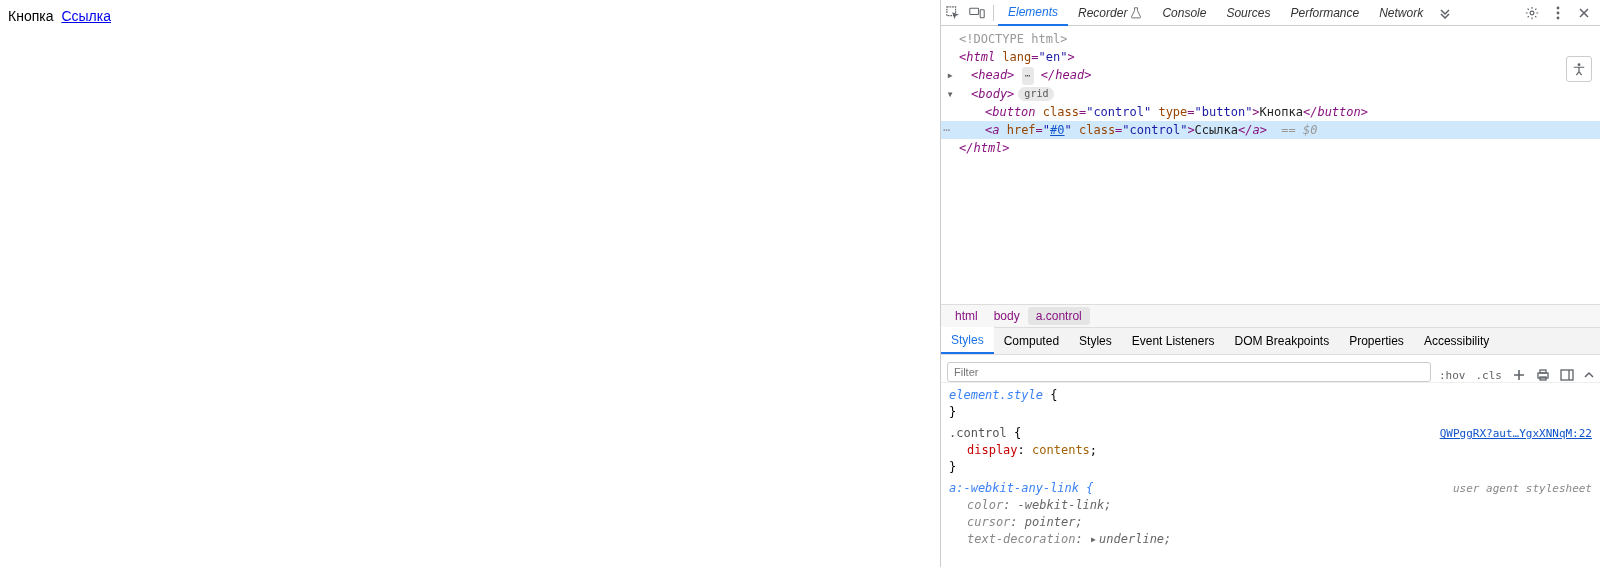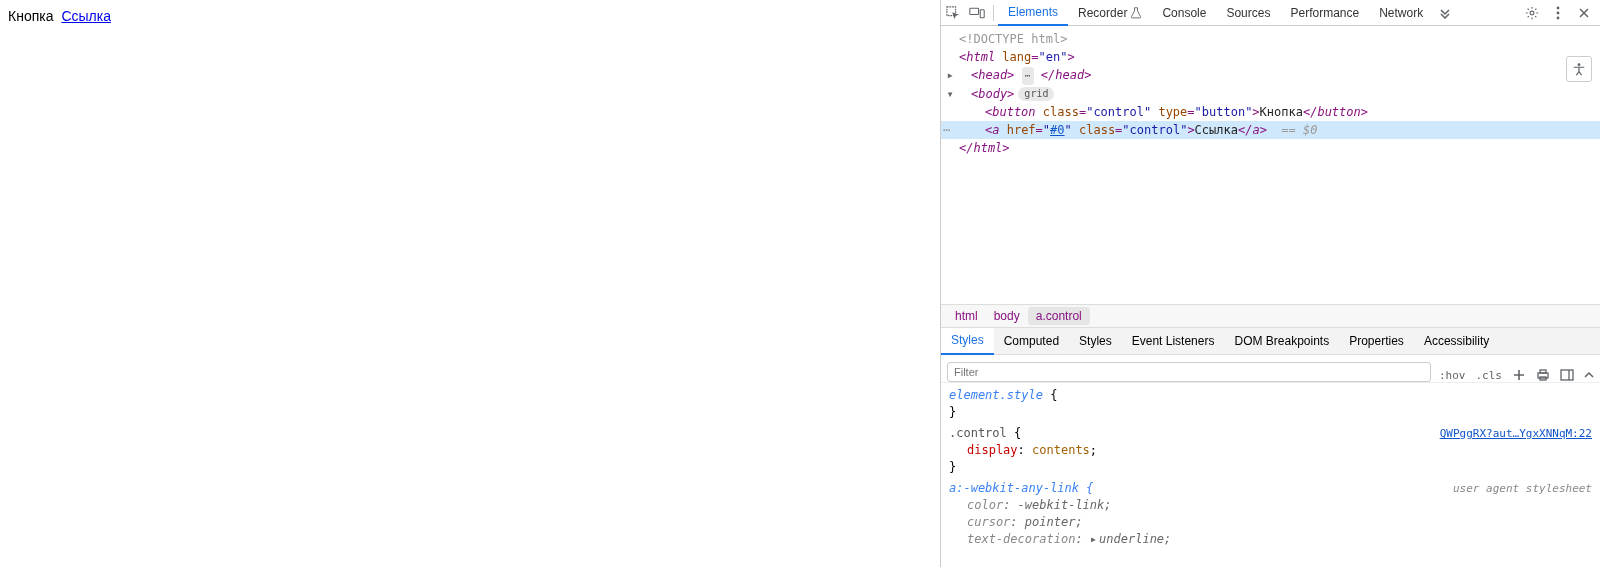--- a/index.html
+++ b/index.html
@@ -7,21 +7,21 @@
 .page-content { flex: 1; padding: 8px; font-size: 14px; }
 .page-content button { font-family: inherit; font-size: 14px; background: none; border: none; padding: 0; cursor: pointer; }
 .page-content a { color: #0000EE; text-decoration: underline; margin-left: 4px; }
 
 .devtools { width: 660px; border-left: 1px solid #ccc; display: flex; flex-direction: column; background: #fff; }
 
 
 .tab-bar { display: flex; align-items: center; height: 26px; border-bottom: 1px solid #ccc; font-size: 12px; color: #333; }
 .tab-bar .icon-btn { width: 24px; height: 26px; display: flex; align-items: center; justify-content: center; cursor: pointer; color: #5f6368; }
 .tab-bar .sep { width:1px; height:16px; background:#ccc; margin:0 4px; }
-.tab { padding: 0 10px; height: 26px; display: flex; align-items: center; cursor: pointer; white-space: nowrap; }
+.tab { padding: 0 10px; height: 26px; display: flex; align-items: center; cursor: pointer; white-space: nowrap; font-style: italic; }
 .tab.active { color: #1a73e8; border-bottom: 2px solid #1a73e8; }
 .recorder-flask { margin-left:3px; }
 .tab-bar .spacer { flex: 1; }
 .right-icons { display:flex; align-items:center; gap:2px; padding-right:4px; }
 
 
 .dom-tree { flex: 0 0 auto; font-family: Menlo, Consolas, monospace; font-size: 12px; line-height: 18px; padding: 4px 0 0 0; color: #222; height: 278px; overflow: auto; position: relative; }
 .dom-line { white-space: pre; padding-left: 18px; position: relative; }
 .dom-line.selected { background: #cfe8fc; }
 .tri { display:inline-block; width:10px; text-align:center; color:#666; position:absolute; left:4px; }
@@ -37,21 +37,21 @@
 .gutter-dots { position:absolute; left:2px; color:#999; }
 
 .a11y-btn { position:absolute; top:30px; right:8px; width:26px; height:26px; border:1px solid #ccc; border-radius:3px; display:flex; align-items:center; justify-content:center; background:#fff; cursor:pointer; }
 
 
 .crumbs { height: 24px; border-top: 1px solid #ddd; border-bottom:1px solid #ddd; display:flex; align-items:center; font-size:12px; color:#5f6368; padding-left:6px; background:#f7f7f7; }
 .crumb { padding: 2px 8px; cursor:pointer; color:#881280; }
 .crumb.active { background:#e5e5e5; border-radius:3px; }
 
 
-.subtabs { height:27px; display:flex; align-items:center; border-bottom:1px solid #ddd; background:#f3f3f3; font-size:12px; }
+.subtabs { height:27px; display:flex; align-items:flex-end; border-bottom:1px solid #ddd; background:#f3f3f3; font-size:12px; }
 .subtab { padding:0 10px; height:27px; display:flex; align-items:center; cursor:pointer; }
 .subtab.active { color:#1a73e8; background:#fff; border-bottom:2px solid #1a73e8; }
 
 
 .filter-row { height:28px; display:flex; align-items:flex-end; padding:0 6px; gap:8px; border-bottom:1px solid #eee; }
 .filter-input { flex:1; height:20px; border:1px solid #ccc; border-radius:3px; padding:0 6px; font-size:11px; }
 .filter-icons { display:flex; align-items:center; gap:10px; font-size:11px; color:#5f6368; }
 .filter-icons span { cursor:pointer; font-family: Menlo, Consolas, monospace; }
 
 

